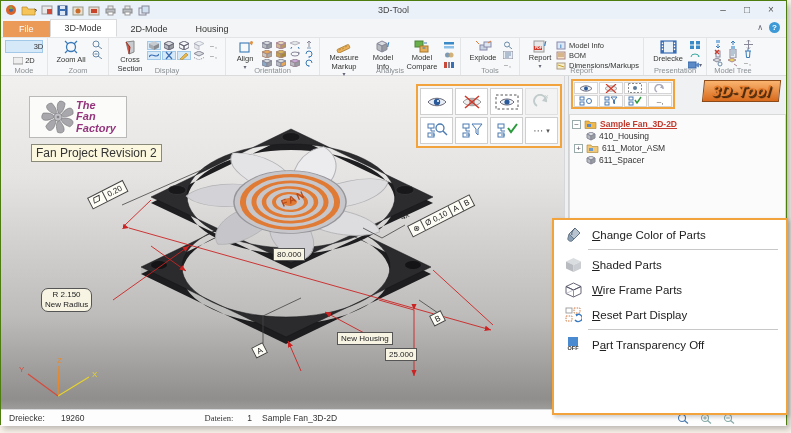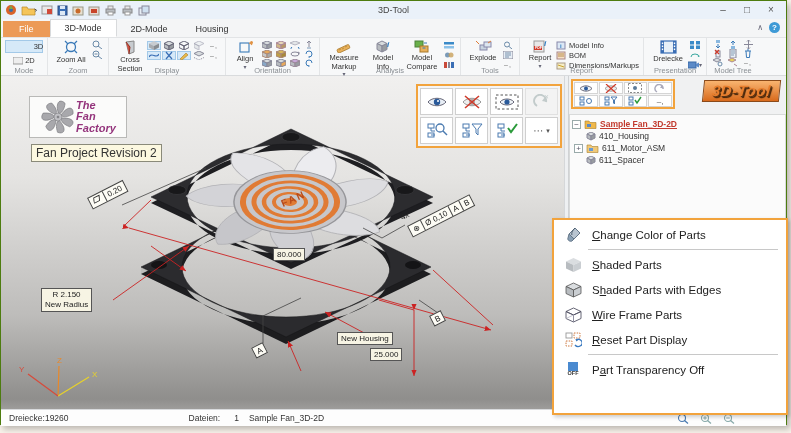--- a/index.html
+++ b/index.html
@@ -45,21 +45,21 @@
   .splitter { width:4px; background:#eef0f2; border-left:1px solid #d5d7d9; }
   .rightpanel { position:relative; width:218px; background:#f0f1f2; border-left:1px solid #d0d2d4; }
 
   
   .fanlogo { position:absolute; left:28px; top:20px; width:98px; height:42px; background:#fbfbfa; border:1px solid #b9b9b7; display:flex; align-items:center; padding:10px; }
   .fanlogo-text { font-style:italic; font-weight:bold; font-size:11px; color:#94347c; line-height:1.05; margin-left:2px; }
   .project-label { position:absolute; left:30px; top:68px; background:#fcf8e0; border:1px solid #8a8a7a; font-size:12px; color:#333; padding:1px 4px; }
 
   
   .ann { position:absolute; background:#f7f4e4; border:1px solid #555; font-size:8px; color:#222; padding:0 3px; line-height:11px; white-space:nowrap; }
-  .ann.two { text-align:center; line-height:10px; padding:1px 3px; }
+  .ann.two { text-align:center; line-height:10px; padding:1px 3px;border-radius:7px; }
   .fcf { position:absolute; display:flex; background:#fdfcf5; border:1px solid #444; font-size:8px; color:#222; }
   .fcf > div { padding:0 3px; line-height:11px; border-right:1px solid #444; }
   .fcf > div:last-child { border-right:none; }
   .rot { transform:rotate(-27deg); transform-origin:left top; }
   .fcf-count { position:absolute; font-size:8px; color:#222; }
   .datum-box { position:absolute; width:13px; height:12px; background:#fdfcf5; border:1px solid #444; font-size:8px; text-align:center; line-height:12px; color:#222; }
 
   
   .float-tb { position:absolute; left:415px; top:8px; width:146px; height:64px; background:#f5f5f5; border:2px solid #f2a33c; display:grid; grid-template-columns:repeat(4,1fr); grid-auto-rows:1fr; gap:2px; padding:2px; z-index:20; }
   .float-tb .fbtn { background:#fff; border:1px solid #cfcfcf; display:flex; align-items:center; justify-content:center; }
@@ -93,21 +93,21 @@
   
   .ctxmenu { position:absolute; left:551px; top:142px; width:236px; height:197px; background:#fff; border:2px solid #f2a33c; z-index:40; box-shadow:2px 2px 4px rgba(0,0,0,.2); padding:2px 0; }
   .mi { display:flex; align-items:center; height:25px; padding:0 6px; }
   .mi .mico { width:26px; display:flex; justify-content:center; flex:none; }
   .mi .mlabel { font-size:11.5px; color:#222; margin-left:6px; white-space:nowrap; }
   .mi .mlabel .key { text-decoration:underline; }
   .msep { height:1px; background:#c8c8c8; margin:2px 8px 2px 34px; }
 
   
   .statusbar { height:17px; background:#fdfdfd; border-top:1px solid #d8dadc; display:flex; align-items:center; font-size:8.5px; color:#333; padding:0 8px; position:relative; }
-  .statusbar .sep { margin-left:26px; }
+  .statusbar .sep { margin-left:26px;font-family:Liberation Serif, serif; }
   .status-zoom { position:absolute; right:50px; display:flex; gap:10px; align-items:center; }
 </style>
 </head>
 <body>
 
 <div class="window">
 
   <div class="titlebar">
     <div class="qat">
       <span>
@@ -705,21 +705,21 @@
         <div><svg width="9" height="7">
               <polygon points="2,1 8,1 6,6 0,6" fill="none" stroke="#333" stroke-width=".9"></polygon>
             </svg></div>
         <div>0.20</div>
       </div>
       <div class="ann" style="left:272px;top:172px">80.000</div>
       <div class="ann two" style="left:40px;top:212px">
         <div>R 2.150</div>
         <div>New Radius</div>
       </div>
-      <div class="ann" style="left:369px;top:272px">25.000</div>
+      <div class="ann" style="left:384px;top:272px">25.000</div>
       <div class="ann" style="left:336px;top:256px">New Housing</div>
       <div class="datum-box rot" style="left:250px;top:272px">A</div>
       <div class="datum-box rot" style="left:428px;top:240px">B</div>
       <div class="fcf-count rot" style="left:398px;top:138px">4x</div>
       <div class="fcf rot" style="left:406px;top:150px">
         <div>⊕</div>
         <div>Ø 0,10</div>
         <div>A</div>
         <div>B</div>
       </div>
@@ -941,30 +941,20 @@
       <div class="msep"></div>
       <div class="mi">
         <span class="mico">
             <svg width="17" height="16">
               <polygon points="8.5,1 16,4.5 8.5,8 1,4.5" fill="#dadde0"></polygon>
               <polygon points="1,4.5 8.5,8 8.5,15 1,11.5" fill="#b8bcc0"></polygon>
               <polygon points="16,4.5 8.5,8 8.5,15 16,11.5" fill="#caced2"></polygon>
             </svg>
           </span>
         <span class="mlabel"><span></span><span class="key">S</span><span>haded Parts</span></span>
-      </div>
-      <div class="mi">
-        <span class="mico">
-            <svg width="17" height="16">
-              <polygon points="8.5,1 16,4.5 8.5,8 1,4.5" fill="#dadde0" stroke="#555" stroke-width=".8"></polygon>
-              <polygon points="1,4.5 8.5,8 8.5,15 1,11.5" fill="#b8bcc0" stroke="#555" stroke-width=".8"></polygon>
-              <polygon points="16,4.5 8.5,8 8.5,15 16,11.5" fill="#caced2" stroke="#555" stroke-width=".8"></polygon>
-            </svg>
-          </span>
-        <span class="mlabel"><span>S</span><span class="key">h</span><span>aded Parts with Edges</span></span>
       </div>
       <div class="mi">
         <span class="mico">
             <svg width="17" height="16">
               <polygon points="8.5,1 16,4.5 8.5,8 1,4.5" fill="none" stroke="#556" stroke-width=".9"></polygon>
               <polygon points="1,4.5 8.5,8 8.5,15 1,11.5" fill="none" stroke="#556" stroke-width=".9"></polygon>
               <polygon points="16,4.5 8.5,8 8.5,15 16,11.5" fill="none" stroke="#556" stroke-width=".9"></polygon>
               <path d="M1,11.5 L8.5,8 M8.5,15 L8.5,8" fill="none" stroke="#aab" stroke-width=".7"></path>
             </svg>
           </span>
@@ -992,21 +982,21 @@
             <span style="font-size:5.5px;color:#333;font-weight:bold">OFF</span>
           </span>
         </span>
         <span class="mlabel"><span>P</span><span class="key">a</span><span>rt Transparency Off</span></span>
       </div>
     </div>
   </div>
 
   <div class="statusbar">
     <span>Dreiecke:</span>
-    <span style="margin-left:0">19260</span>
+    <span style="margin-left:16px">19260</span>
     <span class="sep" style="margin-left:120px">Dateien:</span>
     <span style="margin-left:14px">1</span>
     <span style="margin-left:10px">Sample Fan_3D-2D</span>
     <div class="status-zoom">
       <svg width="13" height="11">
           <circle cx="5" cy="5" r="3.5" fill="none" stroke="#4a7ab0" stroke-width="1.1"></circle>
           <path d="M1,1 l1.5,1.5 M9,1 l-1.5,1.5" stroke="#4a7ab0"></path>
           <line x1="7.5" y1="7.5" x2="11" y2="10.5" stroke="#4a7ab0" stroke-width="1.2"></line>
         </svg>
       <svg width="13" height="11">

